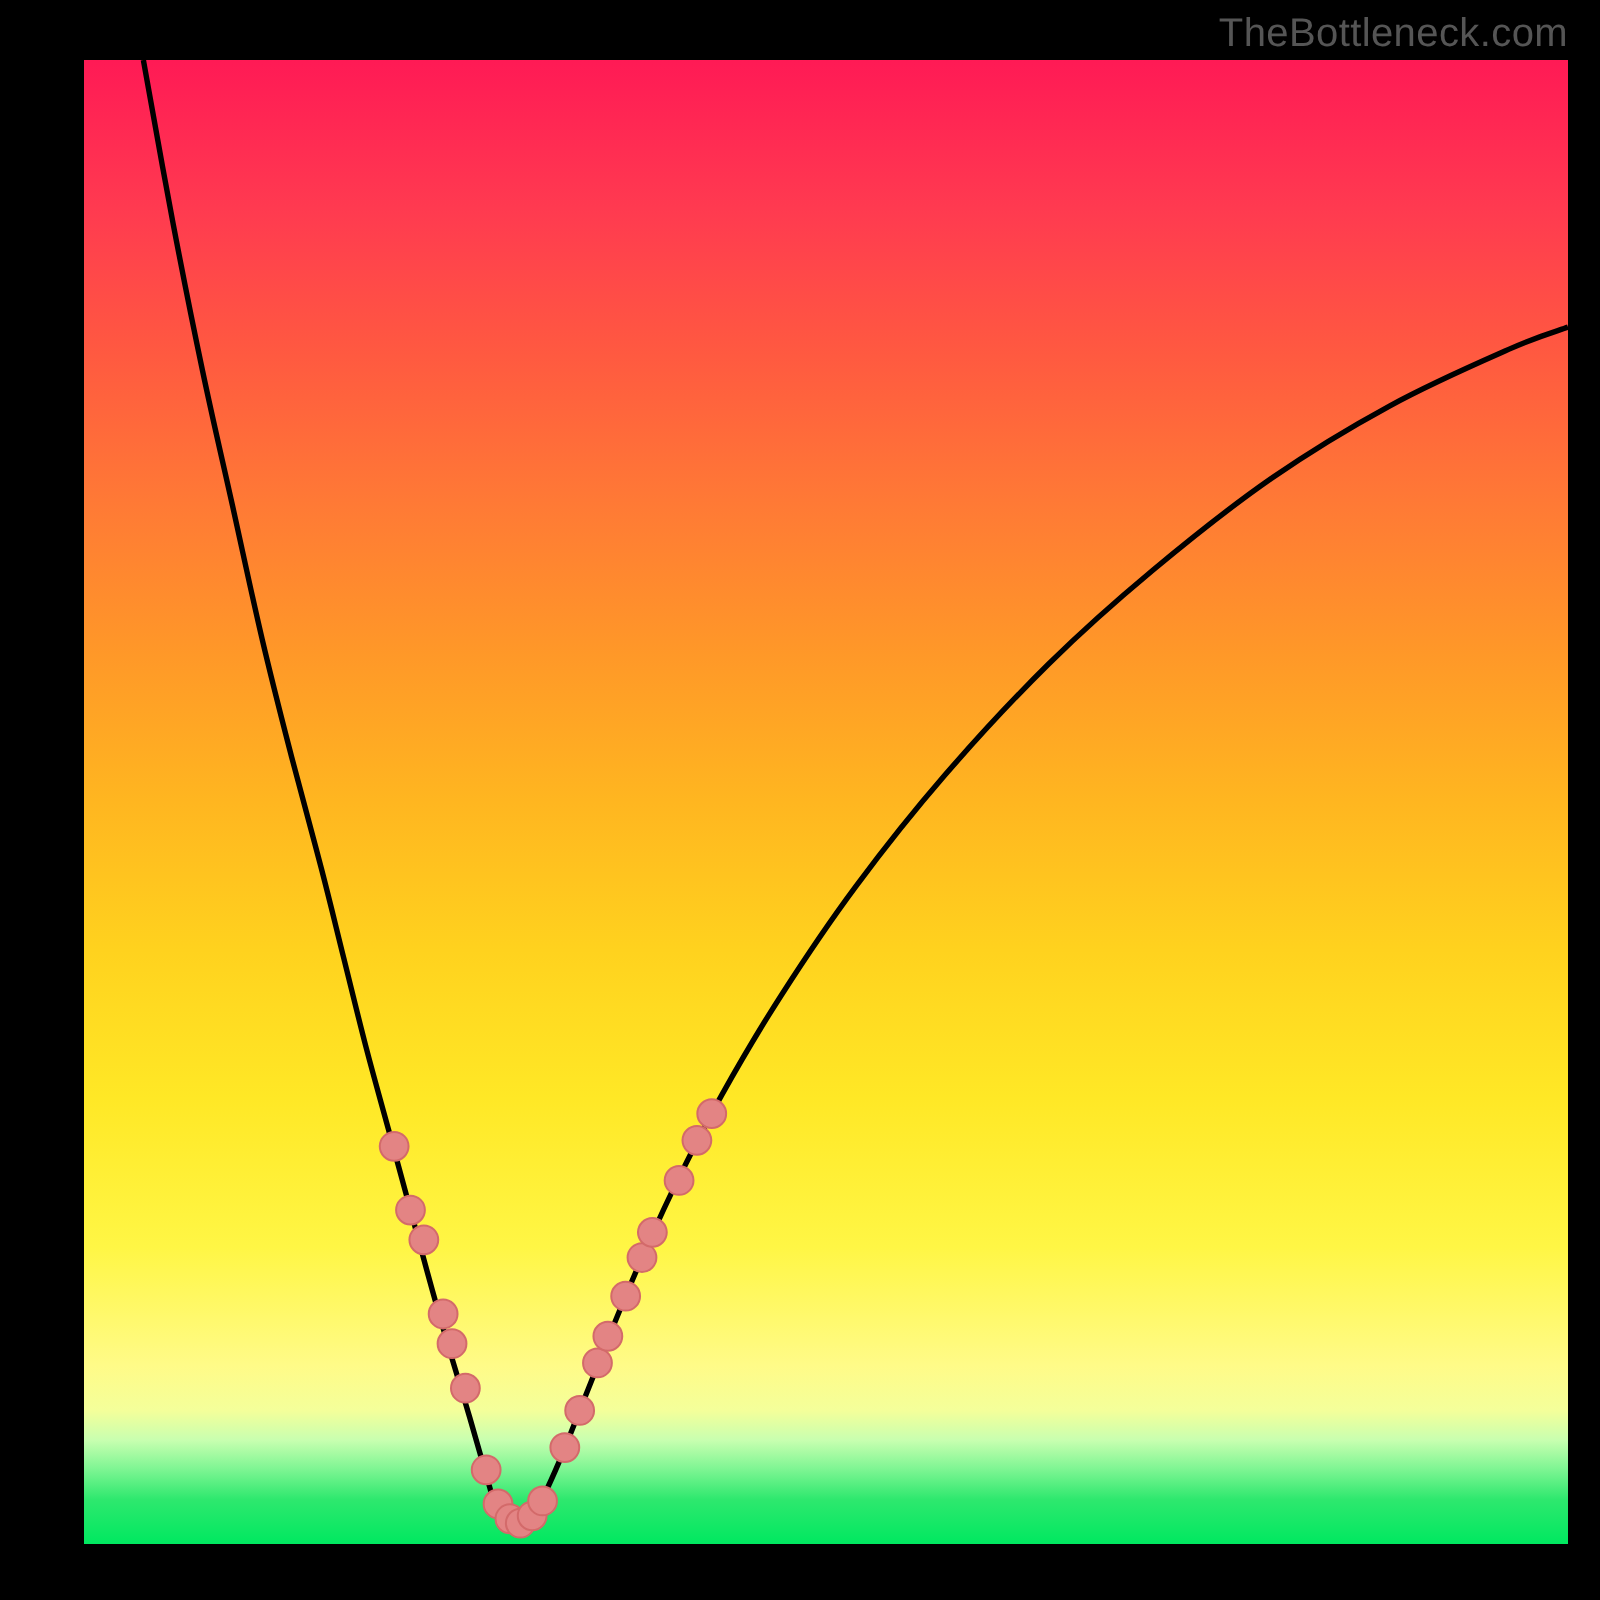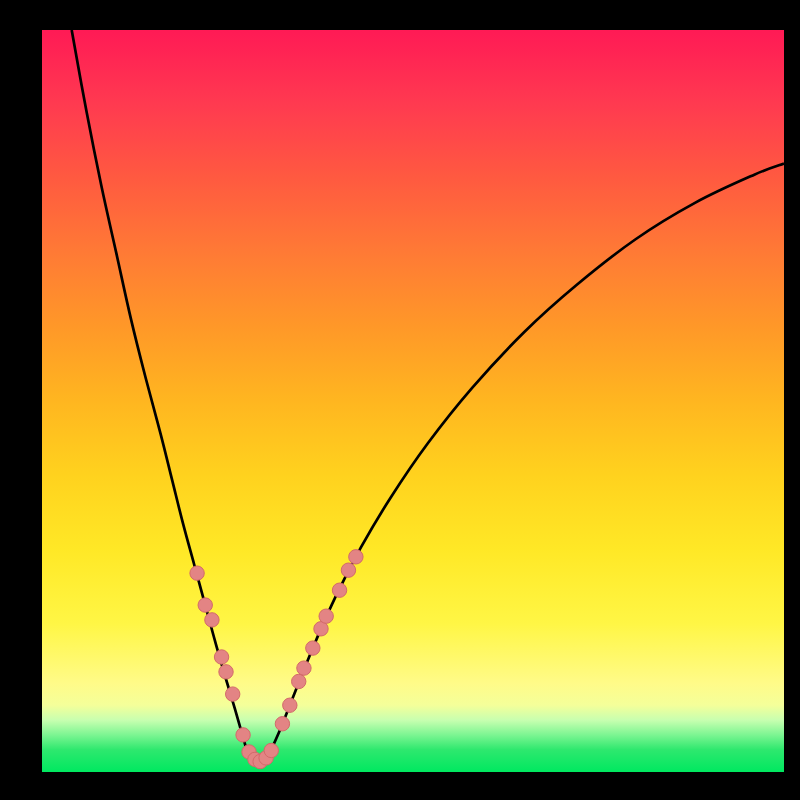--- a/index.html
+++ b/index.html
@@ -69,20 +69,21 @@
   .dot {
     fill: #e38484;
     stroke: #d36a6a;
     stroke-width: 1;
   }
 </style>
 </head>
 <body>
 
 <div class="frame">
+  <div class="watermark">TheBottleneck.com</div>
   <div class="plot-area">
     <svg class="overlay" viewBox="0 0 742 742" preserveAspectRatio="none">
       <path id="left-branch" class="curve" d="M 29.68 0 C 32.3512 14.691600000000001, 39.1776 53.572400000000016, 44.519999999999996 81.62 C 49.862399999999994 109.6676, 54.0176 130.44359999999995, 59.36 155.81999999999994 C 64.7024 181.19639999999993, 68.8576 198.5592, 74.2 222.60000000000002 C 79.5424 246.64080000000004, 83.6976 266.6748, 89.03999999999999 289.38 C 94.38239999999999 312.0852, 98.53760000000001 328.03819999999996, 103.88000000000001 348.73999999999995 C 109.22240000000001 369.44179999999994, 114.0454 386.3594, 118.72 404.39 C 123.3946 422.4206, 125.8432 432.8828, 129.85 448.90999999999997 C 133.8568 464.93719999999996, 136.9732 478.07059999999996, 140.98 493.42999999999995 C 144.9868 508.78939999999994, 148.1032 519.5484, 152.10999999999999 534.24 C 156.11679999999998 548.9316, 159.2332 560.3584, 163.24 575.05 C 167.2468 589.7416, 170.63031999999998 602.504, 174.36999999999998 615.86 C 178.10967999999997 629.216, 180.677 637.8974000000001, 184.016 649.25 C 187.355 660.6025999999999, 189.98168 668.913, 192.92000000000002 678.93 C 195.85832000000002 688.9469999999999, 197.93592 696.48572, 200.34 704.9 C 202.74408 713.3142799999999, 205.20752000000002 721.93632, 206.276 725.676"></path>
       <path id="valley-bottom" class="curve" d="M 206.276 725.676 C 207.21092000000002 726.87804, 209.60016 730.88484, 211.46999999999997 732.354 C 213.33983999999995 733.82316, 214.6606 734.1051199999999, 216.664 733.838 C 218.6674 733.57088, 220.86372 732.33916, 222.6 730.87 C 224.33628 729.40084, 225.6422 726.6109200000001, 226.31 725.676"></path>
       <path id="right-branch" class="curve" d="M 226.31 725.676 C 228.3134 721.2685200000001, 232.7654 712.27548, 237.44 701.19 C 242.1146 690.1045200000001, 246.93760000000003 677.446, 252.28000000000003 664.09 C 257.6224 650.734, 261.7776 639.94532, 267.12 626.99 C 272.4624 614.03468, 276.6176 604.1364, 281.96 592.116 C 287.3024 580.0956, 290.122 573.69956, 296.8 560.21 C 303.478 546.72044, 309.7108 533.869, 319.06 517.174 C 328.4092 500.479, 336.71959999999996 486.1584, 348.73999999999995 467.46 C 360.76039999999995 448.7616, 371.14840000000004 433.06088000000005, 385.84000000000003 413.29400000000004 C 400.5316 393.52712, 412.99719999999996 377.678, 430.35999999999996 357.644 C 447.72279999999995 337.61, 463.6016 320.42528000000004, 482.3 301.994 C 500.9984 283.56272, 514.206 271.94300000000004, 534.24 255.24800000000005 C 554.274 238.55300000000005, 572.2304 224.06916000000004, 593.6 209.24400000000003 C 614.9696 194.41884000000002, 631.5904 184.50572, 652.96 172.88599999999997 C 674.3296 161.26627999999994, 696.2927999999999 151.76867999999993, 712.3199999999999 144.68999999999994 C 728.3471999999999 137.61131999999995, 736.6576 135.56340000000003, 742 133.56000000000006"></path>
       <g id="dots-group">
           <circle cx="155.078" cy="543.144" r="7.2" class="dot"></circle>
           <circle cx="163.24" cy="575.05" r="7.2" class="dot"></circle>
           <circle cx="169.91799999999998" cy="589.89" r="7.2" class="dot"></circle>
           <circle cx="179.564" cy="626.99" r="7.2" class="dot"></circle>

